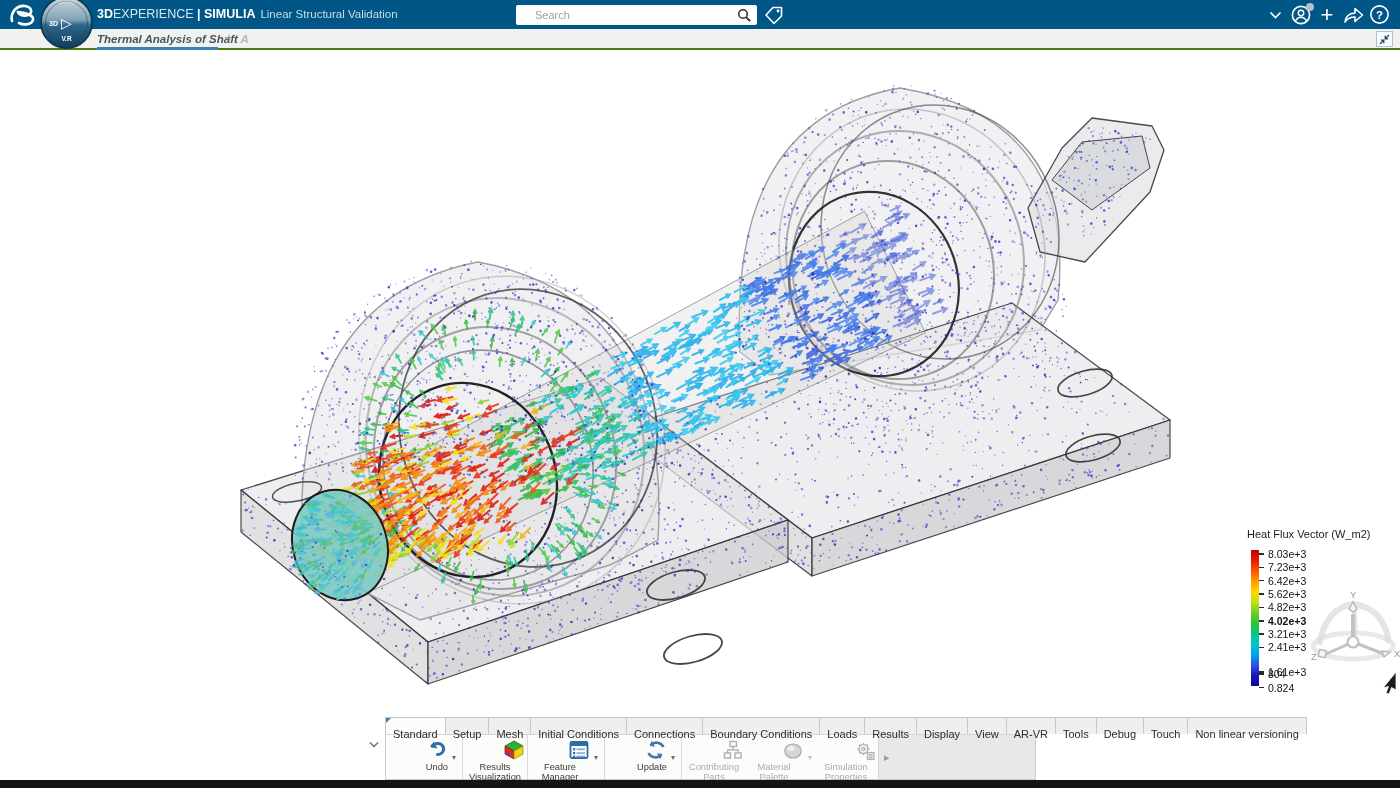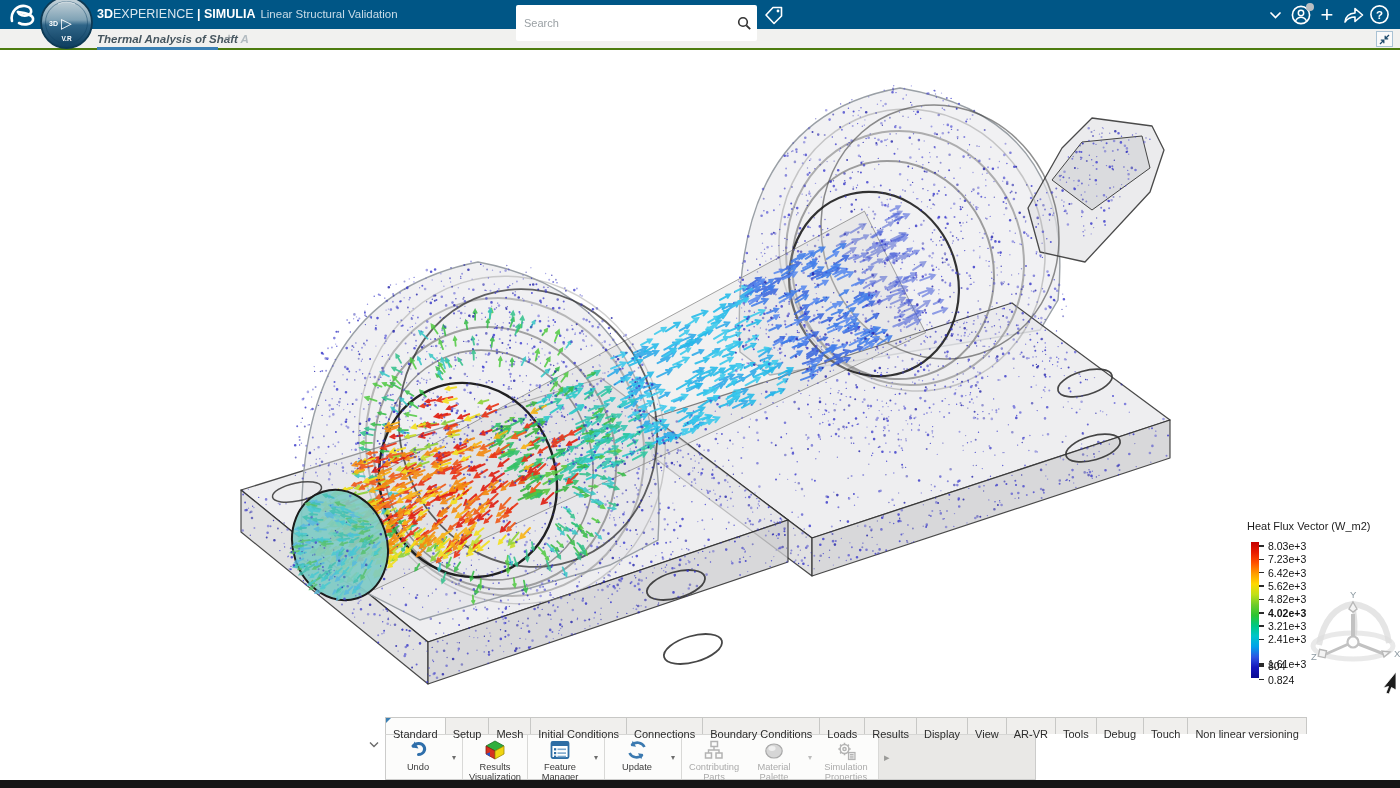--- a/index.html
+++ b/index.html
@@ -10,63 +10,63 @@
   
   #scene { position:absolute; left:0; top:0; width:1400px; height:788px; }
 
   
   #topbar { position:absolute; left:0; top:0; width:1400px; height:29px; background:#005686; z-index:20; }
   #logo { position:absolute; left:4px; top:1px; width:38px; height:27px; }
   #brand { position:absolute; left:97px; top:0; height:20px; line-height:29px; color:#eef5f9; font-size:12.5px; white-space:nowrap; }
   #brand b { font-weight:bold; color:#fff; }
   #brand .lt { color:#d9e6ee; font-weight:normal; }
   #brand .sub { color:#c9dce8; font-size:11.5px; margin-left:5px; }
-  #searchbox { position:absolute; left:516px; top:5px; width:241px; height:36px; background:#fff; border-radius:2px; display:flex; align-items:center; }
+  #searchbox { position:absolute; left:516px; top:5px; width:241px; height:20px; background:#fff; border-radius:2px; display:flex; align-items:center;padding-left:11px; }
   #searchbox input { flex:1; border:none; outline:none; font-size:11px; padding:0 8px; color:#333; background:transparent; font-family:"Liberation Sans",sans-serif; }
   #searchbox input::placeholder { color:#9aa0a4; }
   .sb-ic { width:26px; height:20px; display:flex; align-items:center; justify-content:center; }
   #tagbtn { position:absolute; left:763px; top:4px; width:22px; height:22px; }
   .tb-right { position:absolute; top:0; height:29px; display:flex; align-items:center; }
   .tb-ic { width:26px; height:26px; display:flex; align-items:center; justify-content:center; position:relative; }
 
   
   #compass { position:absolute; left:40px; top:-4px; width:53px; height:53px; z-index:30; }
 
   
   #tabbar { position:absolute; left:0; top:29px; width:1400px; height:21px; background:#f1f1ef; border-bottom:2px solid #4d7c0f; z-index:19; }
   #doctab { position:absolute; left:97px; top:0; height:21px; line-height:20px; font-size:11.5px; font-style:italic; font-weight:bold; color:#46565f; white-space:nowrap; }
   #doctab .sfx { color:#b2bbc0; }
   #doctab-underline { position:absolute; left:97px; top:18px; width:121px; height:3px; background:#3a80b4; }
   #newtab { position:absolute; left:222px; top:2px; width:14px; height:14px; color:#8d9499; font-size:13px; line-height:14px; text-align:center; }
   #collapsebtn { position:absolute; left:1376px; top:2px; width:17px; height:16px; background:#fafafa; border:1px solid #a9c2d4; display:flex; align-items:center; justify-content:center; }
 
   
   #legend { position:absolute; left:1247px; top:520px; width:150px; z-index:5; }
-  #legend-title { font-size:11px; color:#1c1c1c; }
+  #legend-title { font-size:11px; color:#1c1c1c;margin-top:8px; }
   #legend-body { position:relative; margin-top:8px; height:145px; }
   #legend-bar { position:absolute; left:4px; top:2px; width:8px; height:136px; }
   .lg-row { position:absolute; left:12px; height:12px; display:flex; align-items:center; }
   .lg-tick { width:5px; height:1.6px; background:#2a2a2a; margin-right:4px; }
   .lg-txt { font-size:10.5px; color:#111; white-space:nowrap; }
 
   
   #triad { position:absolute; left:1306px; top:590px; z-index:5; }
   #cursor { position:absolute; left:1380px; top:671px; z-index:6; }
 
   
   #ribbon { position:absolute; left:364px; top:717px; z-index:15; }
   #ribbon-chevron { position:absolute; left:2px; top:20px; width:16px; height:14px; display:flex; align-items:center; justify-content:center; }
   #ribbon-tabs { margin-left:21px; display:flex; height:17px; }
   .rtab { background:#f0efed; border:1px solid #c8c8c6; border-bottom:none; margin-left:-1px; padding:8px 7px; font-size:11px; color:#2c2c2c; line-height:16px; white-space:nowrap; position:relative; }
   .rtab:first-child { margin-left:0; }
   .rtab.active { background:#fcfcfb; z-index:2; }
   .rtab.active::before { content:""; position:absolute; left:0; top:0; border-top:5px solid #3a80b4; border-right:5px solid transparent; }
   #ribbon-panel { margin-left:21px; display:flex; width:651px; height:46px; background:#fcfcfb; border:1px solid #cccccb; border-top:1px solid #d6d6d4; }
   .rgroup { display:flex; align-items:stretch; border-right:1px solid #d9d9d7; padding:1px 2px; }
-  .rbtn { width:60px; display:flex; flex-direction:column; align-items:center; padding-top:3px; }
+  .rbtn { width:60px; display:flex; flex-direction:column; align-items:flex-end; padding-top:3px; }
   .rbtn .ric { width:22px; height:22px; }
   .rbtn .rlb { margin-top:1px; font-size:9.3px; line-height:1.12; text-align:center; color:#3a3a3a; }
   .rbtn.disabled .rlb { color:#ababab; }
   .rcaret { width:12px; display:flex; align-items:center; justify-content:center; color:#6d6d6d; font-size:8px; }
   .rcaret.disabled { color:#bdbdbd; }
   #ribbon-overflow { flex:1; background:#e9e8e6; display:flex; align-items:center; padding-left:5px; color:#9a9a98; font-size:11px; }
 
   #blackbar { position:absolute; left:0; top:780px; width:1400px; height:8px; background:#151515; z-index:25; }
 </style>
 </head>

